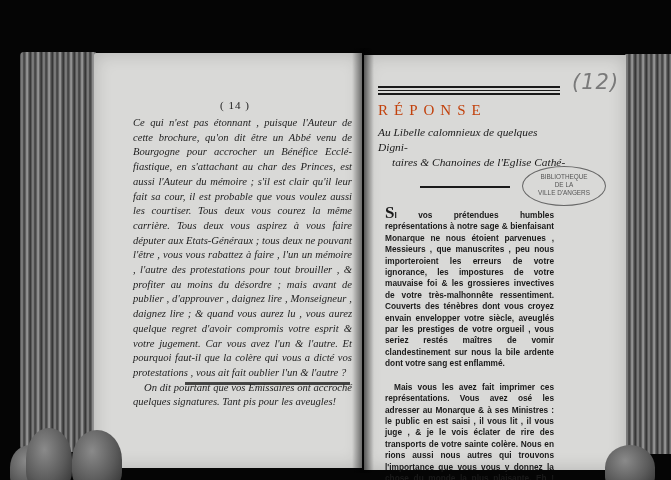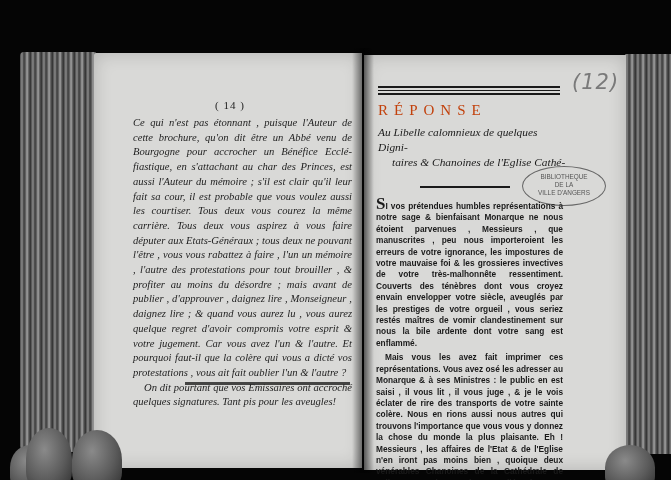--- a/index.html
+++ b/index.html
@@ -29,21 +29,21 @@
   .gutter {
     position: absolute; left: 352px; top: 48px; width: 22px; height: 425px;
     background: linear-gradient(90deg, rgba(0,0,0,0) 0%, rgba(0,0,0,0.45) 45%, rgba(0,0,0,0.55) 55%, rgba(0,0,0,0) 100%);
   }
 
   .text { color: #1d1d1d; font-size: 10.6px; line-height: 14.7px; }
   .left-body { position: absolute; left: 133px; top: 116px; width: 219px; text-align: justify; }
   .left-body p { margin: 0; text-indent: 0; font-style: italic; }
   .left-body p.ind { text-indent: 11px; }
   .page-num {
-    position: absolute; left: 215px; top: 99px; width: 40px; 
+    position: absolute; left: 215px; top: 99px; width: 40px; text-align: center;
     font-size: 11px; color: #1d1d1d; letter-spacing: 1px;
   }
 
   .rule-block { position: absolute; left: 378px; top: 86px; width: 182px; }
   .rule { height: 2px; background: #1a1a1a; margin-bottom: 2px; }
   .rule.thin { height: 1px; }
 
   .title {
     position: absolute; left: 378px; top: 102px; width: 182px; text-align: left;
     font-size: 15px; letter-spacing: 6px; color: #c2410c;
@@ -53,21 +53,21 @@
     font-style: italic; font-size: 11.4px; line-height: 15px; color: #1a1a1a;
   }
   .subtitle span { display: block; }
   .sub-rule { position: absolute; left: 420px; top: 186px; width: 90px; height: 2px; background: #1a1a1a; }
 
   .right-body {
     position: absolute; left: 373px; top: 196px; width: 193px;
     font-size: 8.3px; line-height: 11.4px; color: #1a1a1a; text-align: justify;
     font-family: "Liberation Sans", "DejaVu Sans", sans-serif; font-weight: bold;
   }
-  .right-body p { margin: 3px; }
+  .right-body p { margin: 12px; }
   .right-body p.ind { text-indent: 9px; }
   .dropcap { font-size: 17px; font-family: "Liberation Serif", serif; font-weight: bold; line-height: 10px; }
 
   .handwritten {
     position: absolute; left: 572px; top: 70px;
     font-family: "DejaVu Sans", sans-serif; font-size: 21px; color: #7a7a7a;
     font-style: italic; letter-spacing: 1px;
   }
   .stamp {
     position: absolute; left: 522px; top: 166px; width: 84px; height: 40px;

